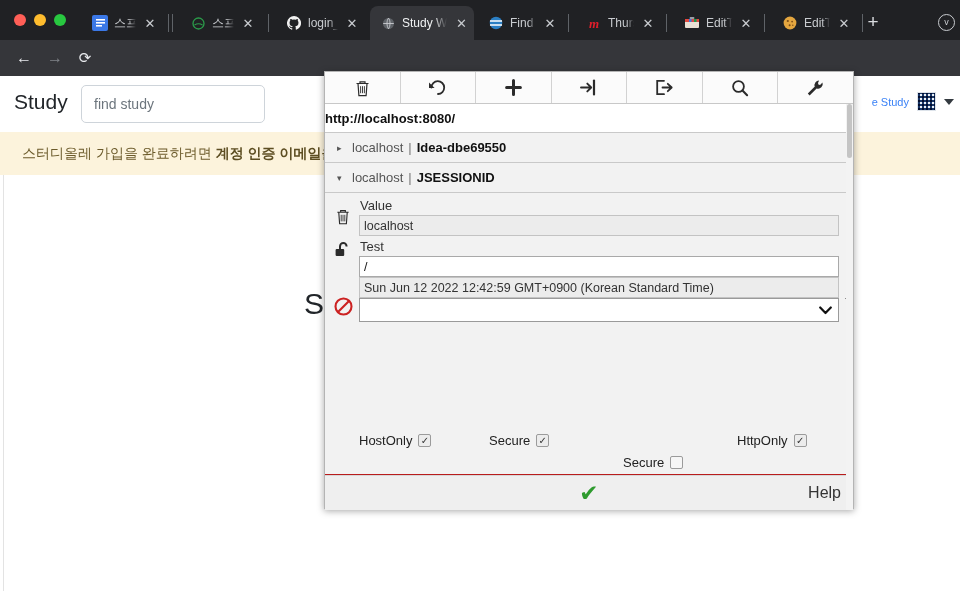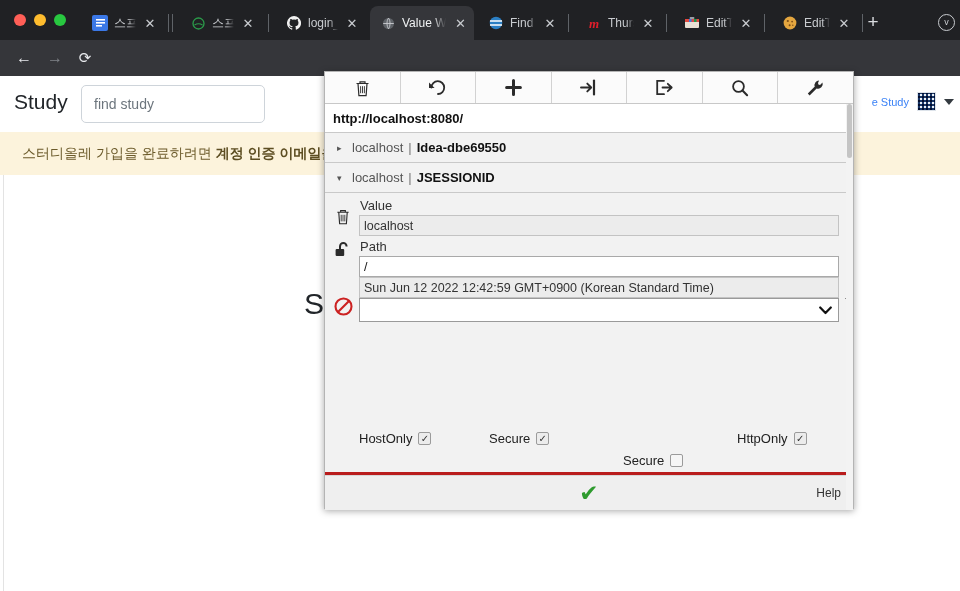--- a/index.html
+++ b/index.html
@@ -107,30 +107,30 @@
     box-shadow:0 2px 7px rgba(0,0,0,.35);
     font-family:"Liberation Sans", sans-serif;
   }
   #ptoolbar { display:flex; height:32px; background:#fbfbfb; border-bottom:1px solid #c8c8c8; }
   #ptoolbar .tbtn { flex:1; display:flex; align-items:center; justify-content:center;
                     border-right:1px solid #d2d2d2; color:#2b2b2b; font-size:17px; }
   #ptoolbar .tbtn:last-child { border-right:none; }
   #ptoolbar .tbtn svg { display:block; }
 
   #purlbar { height:29px; background:#fff; border-bottom:1px solid #c9c9c9;
-             display:flex; align-items:center; padding-left:8px;
+             display:flex; align-items:center; padding-left:0;
              font-size:13px; font-weight:bold; color:#111; }
 
   .crow { height:30px; border-bottom:1px solid #c9c9c9; background:#f2f2f2;
           display:flex; align-items:center; padding-left:12px; font-size:13px; color:#555; gap:5px; }
   .crow .arrow { font-size:9px; color:#555; width:10px; }
   .crow .cname { font-weight:bold; color:#111; }
   .crow .sep { color:#777; }
 
-  #cdetail { position:relative; height:282px; background:#f2f2f2; border-bottom:3px solid #b91c1c; }
+  #cdetail { position:relative; height:282px; background:#f2f2f2; border-bottom:1px solid #b91c1c; }
   #sideicons { position:absolute; left:2px; top:6px; width:32px; display:flex;
                flex-direction:column; align-items:center; }
   #sideicons .sicon { height:34px; display:flex; align-items:center; justify-content:center; }
   #sideicons .spacer { height:22px; }
 
   #fields { position:absolute; left:34px; top:5px; right:14px; }
   .flabel { font-size:13px; color:#333; margin:0 0 2px 1px; }
   .finput { width:100%; height:21px; border:1px solid #a9a9a9; background:#fff;
             font-size:12.5px; color:#111; padding:2px 4px; line-height:17px; }
   .finput.ro { background:#ececec; color:#333; border-color:#c3c3c3; }
@@ -145,21 +145,21 @@
   #checkrow { position:absolute; left:34px; right:10px; bottom:4px; display:flex; align-items:center; }
   #checkrow .citem { display:flex; align-items:center; gap:6px; font-size:13px; color:#222; }
   #checkrow .cbox { width:13px; height:13px; border:1px solid #9b9b9b; background:#ececec;
                     border-radius:2px; display:flex; align-items:center; justify-content:center;
                     font-size:10px; color:#333; }
   #checkrow .cbox.off { background:#f6f6f6; }
 
   #pfooter { height:35px; background:#efefef; display:flex; align-items:center;
              justify-content:center; position:relative; border-top:1px solid #d7d7d7; }
   #pcheck { color:#2e9b2e; font-size:23px; line-height:23px; }
-  #phelp { position:absolute; right:12px; font-size:12px; color:#333;
+  #phelp { position:absolute; right:12px; font-size:16px; color:#333;
            }
 
   #pscroll { position:absolute; right:0; top:32px; width:7px; height:406px; background:#f3f3f3; }
   #pscroll .thumb { position:absolute; left:1px; top:0; width:5px; height:54px;
                     background:#c4c4c4; border-radius:3px; }
 </style>
 </head>
 <body>
 
 <div id="browser">
@@ -205,21 +205,21 @@
       <span class="tclose">✕</span>
     </div>
 
     <div class="tab active" style="left:370px;width:104px;">
       <span class="favicon">
         <svg width="13" height="13" viewBox="0 0 13 13">
             <circle cx="6.5" cy="6.5" r="5.5" fill="#5f6368"></circle>
             <path d="M1.2 6.5h10.6M6.5 1.1c2 2.4 2 8 0 10.8M6.5 1.1c-2 2.4-2 8 0 10.8" fill="none" stroke="#c9ccd0" stroke-width=".9"></path>
           </svg>
       </span>
-      <span class="tlabel">Value W</span>
+      <span class="tlabel">Study W</span>
       <span class="tclose">✕</span>
     </div>
 
     <div class="tab" style="left:478px;width:84px;">
       <span class="favicon">
         <svg width="14" height="14" viewBox="0 0 13 13">
             <circle cx="6.5" cy="6.5" r="5.8" fill="#2b7fc4"></circle>
             <path d="M.9 4.6h11.2M.9 8.4h11.2" stroke="#fff" stroke-width="1.5"></path>
           </svg>
       </span>
@@ -420,21 +420,21 @@
           </svg>
       </div>
     </div>
 
     <div id="fields">
       <div class="flabel">Value</div>
       <div id="fvalue-grip" style="position:absolute;left:486px;top:93px;"></div>
 
       <div class="finput ro">localhost</div>
 
-      <div class="flabel" style="margin-top:3px;">Path</div>
+      <div class="flabel" style="margin-top:3px;">Test</div>
       <div class="finput">/</div>
 
       <div class="finput ro">Sun Jun 12 2022 12:42:59 GMT+0900 (Korean Standard Time)</div>
 
       <div id="fsamesite">
         <span style="flex:1;font-size:12.5px;padding-left:4px;"></span>
         <svg width="13" height="9" viewBox="0 0 13 9">
             <path d="M1.2 1.5L6.5 7l5.3-5.5" fill="none" stroke="#111" stroke-width="2.2" stroke-linecap="round" stroke-linejoin="round"></path>
           </svg>
       </div>

